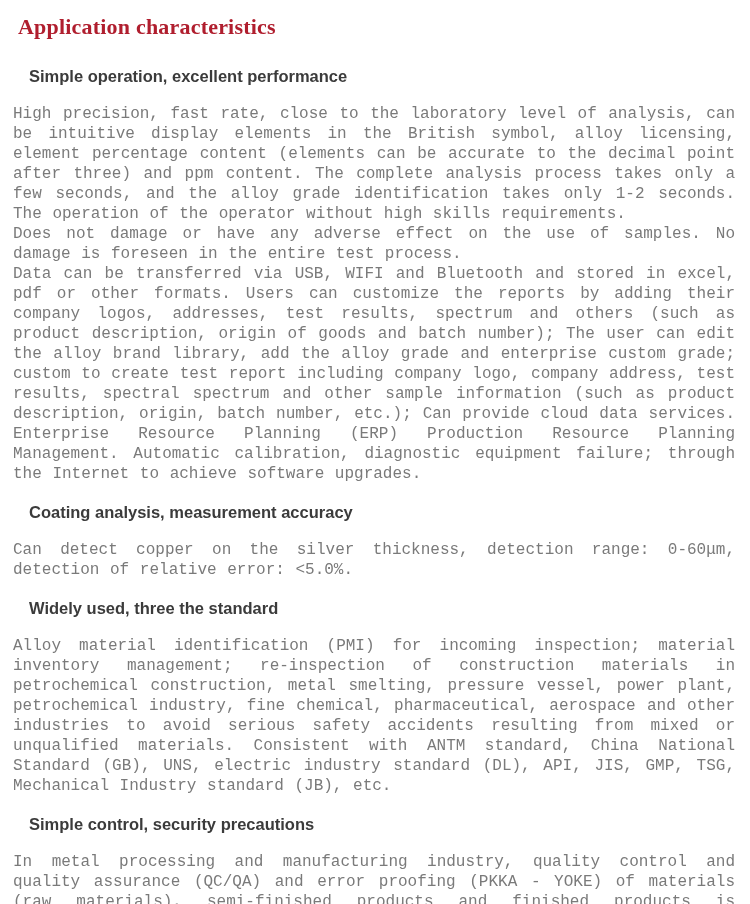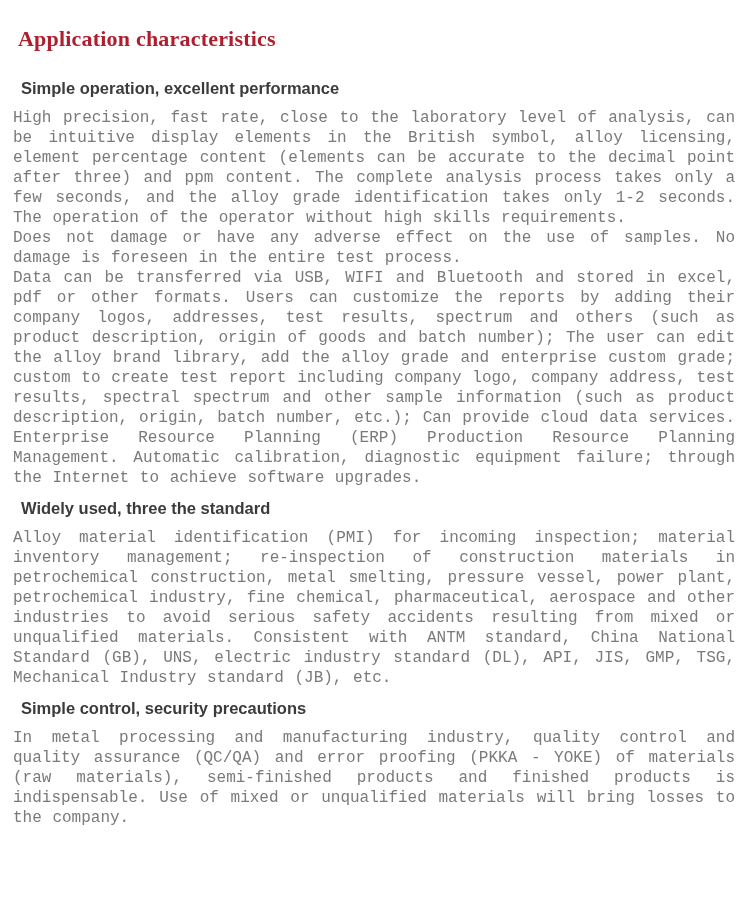--- a/index.html
+++ b/index.html
@@ -9,39 +9,39 @@
     background: #ffffff;
   }
   body {
     width: 750px;
     height: 904px;
     overflow: hidden;
   }
   .page {
     width: 750px;
     height: 648px;
-    padding: 27px 15px 20px 13px;
+    padding: 15px 15px 20px 13px;
     background: #ffffff;
   }
   .page-title {
     font-family: "Liberation Serif", serif;
     font-weight: bold;
     font-size: 22px;
     line-height: 24px;
     color: #b01e2e;
     margin: 0 0 25px 5px;
     letter-spacing: 0.2px;
   }
   .section-heading {
     font-family: "Liberation Sans", sans-serif;
     font-weight: bold;
     font-size: 16.5px;
     line-height: 24px;
     color: #3b3b3b;
-    margin: 8px;
+    margin: 16px;
   }
   .section-body {
     font-family: Liberation Mono, monospace;
     font-size: 16px;
     line-height: 20px;
     color: #7a7a7a;
     margin: 0;
     text-align: justify;
     text-justify: inter-word;
     word-spacing: 1px;
@@ -60,20 +60,24 @@
   </div>
 
   <div>
     <p class="section-body">Does not damage or have any adverse effect on the use of samples. No damage is foreseen in the entire test process.</p>
   </div>
 
   <div>
     <p class="section-body">Data can be transferred via USB, WIFI and Bluetooth and stored in excel, pdf or other formats. Users can customize the reports by adding their company logos, addresses, test results, spectrum and others (such as product description, origin of goods and batch number); The user can edit the alloy brand library, add the alloy grade and enterprise custom grade; custom to create test report including company logo, company address, test results, spectral spectrum and other sample information (such as product description, origin, batch number, etc.); Can provide cloud data services. Enterprise Resource Planning (ERP) Production Resource Planning Management. Automatic calibration, diagnostic equipment failure; through the Internet to achieve software upgrades.</p>
   </div>
 
+  <div>
+    <h2 class="section-heading">Coating analysis, measurement accuracy</h2>
+    <p class="section-body">Can detect copper on the silver thickness, detection range: 0-60μm, detection of relative error: &lt;5.0%.</p>
+  </div>
 
   <div>
     <h2 class="section-heading">Widely used, three the standard</h2>
     <p class="section-body">Alloy material identification (PMI) for incoming inspection; material inventory management; re-inspection of construction materials in petrochemical construction, metal smelting, pressure vessel, power plant, petrochemical industry, fine chemical, pharmaceutical, aerospace and other industries to avoid serious safety accidents resulting from mixed or unqualified materials. Consistent with ANTM standard, China National Standard (GB), UNS, electric industry standard (DL), API, JIS, GMP, TSG, Mechanical Industry standard (JB), etc.</p>
   </div>
 
   <div>
     <h2 class="section-heading">Simple control, security precautions</h2>
     <p class="section-body">In metal processing and manufacturing industry, quality control and quality assurance (QC/QA) and error proofing (PKKA - YOKE) of materials (raw materials), semi-finished products and finished products is indispensable. Use of mixed or unqualified materials will bring losses to the company.</p>
   </div>

